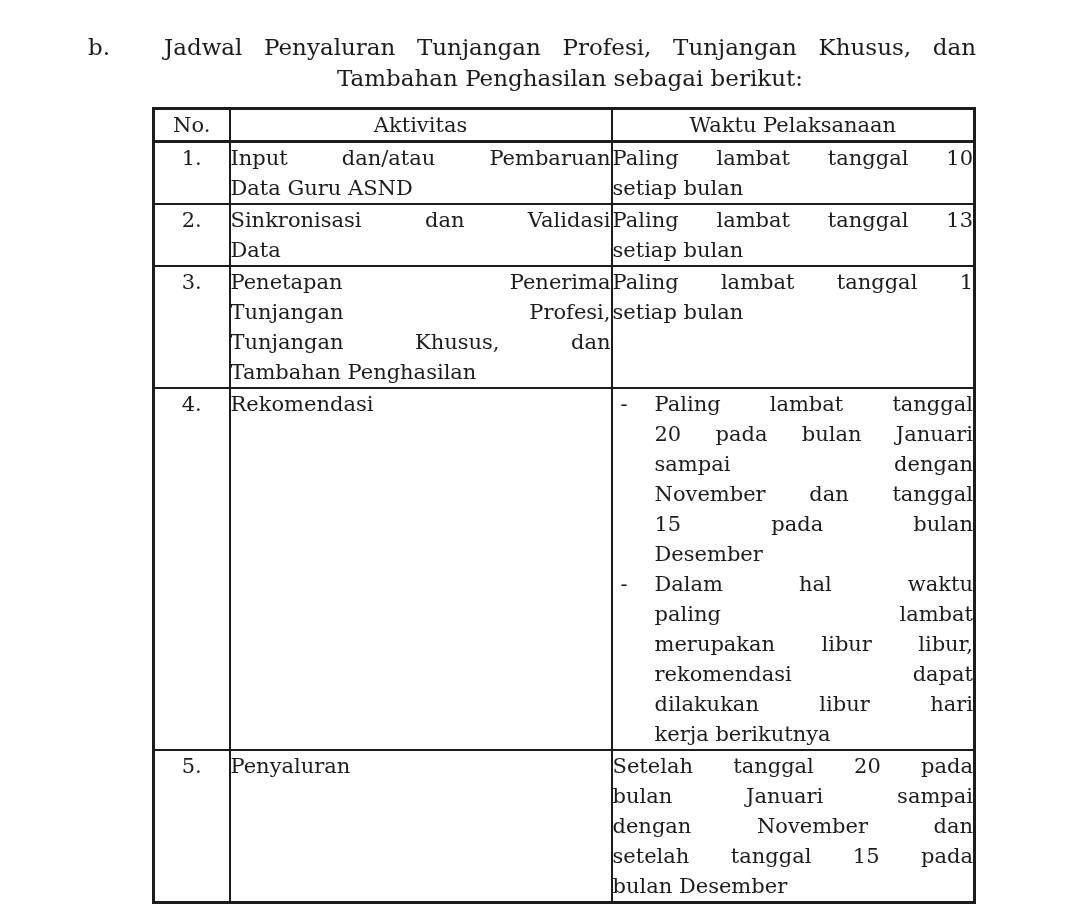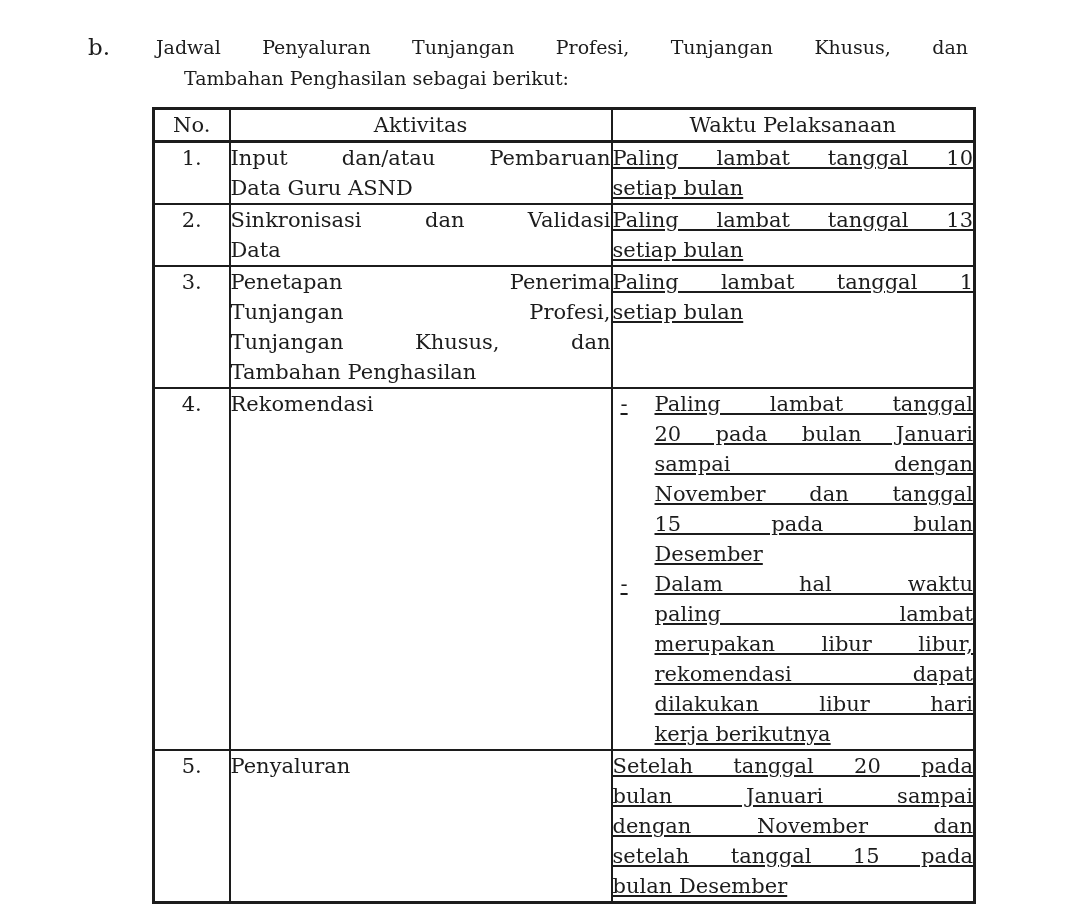--- a/index.html
+++ b/index.html
@@ -18,35 +18,34 @@
   }
   .section-marker {
     position: absolute;
     left: 88px;
     top: 32px;
     font-size: 23px;
     line-height: 31px;
   }
   .section-heading {
     position: absolute;
-    left: 156px;
+    left: 164px;
     top: 32px;
     width: 812px;
-    font-size: 19px;
+    font-size: 23px;
     line-height: 31px;
   }
   .heading-line-justify {
     text-align: justify;
     text-align-last: justify;
     white-space: nowrap;
   }
   .heading-line-justify { white-space: normal; }
   .heading-line-left {
-    text-align: left;
-    margin-left: 28px;
+    text-align: center;
   }
   table.schedule {
     position: absolute;
     left: 152px;
     top: 107px;
     width: 821px;
     border-collapse: collapse;
     table-layout: fixed;
     font-size: 21px;
     line-height: 30px;
@@ -81,21 +80,20 @@
   .jline {
     text-align: justify;
     text-align-last: justify;
   }
   .jline.jlast {
     text-align-last: left;
   }
   .witem {
     display: flex;
     align-items: flex-start;
-    text-decoration: underline;
   }
   .witem .dash {
     flex: 0 0 42px;
     text-align: left;
     padding-left: 8px;
     box-sizing: border-box;
   }
   .witem .lines {
     flex: 1 1 auto;
     min-width: 0;

